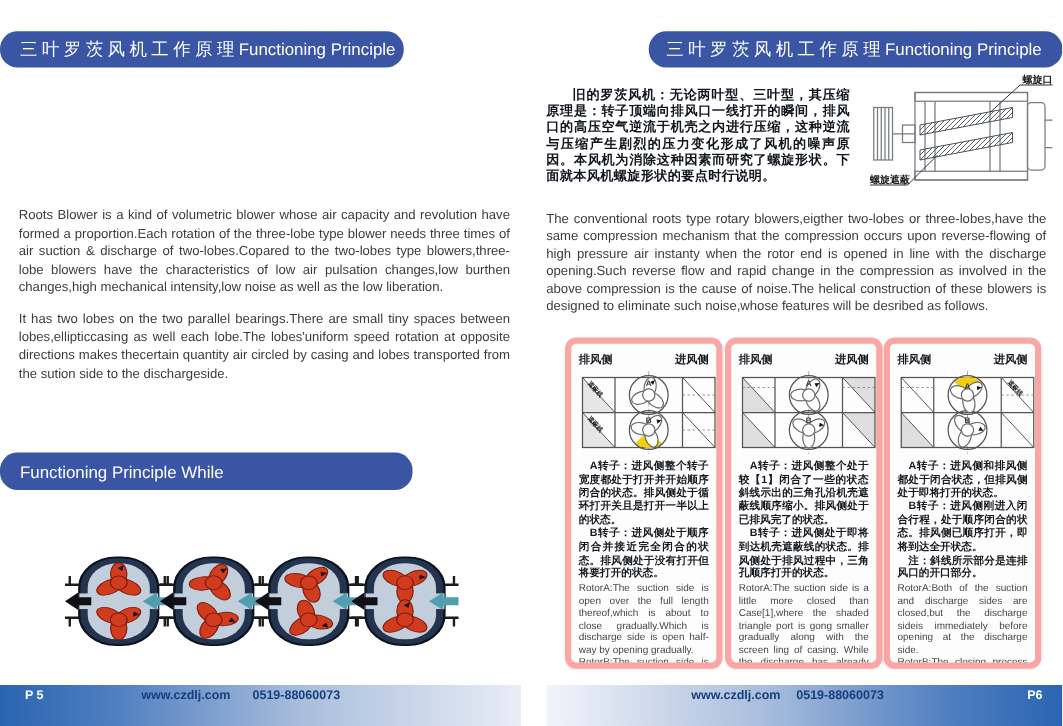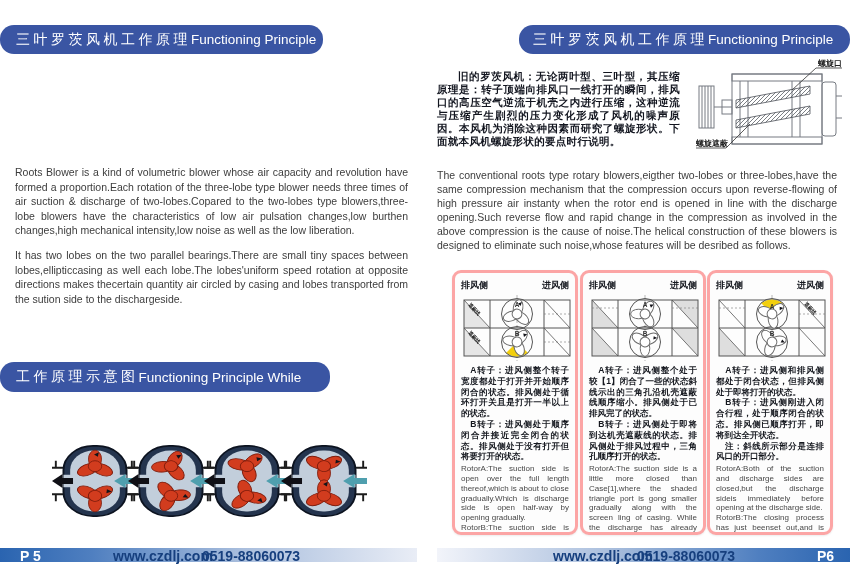--- a/index.html
+++ b/index.html
@@ -33,36 +33,36 @@
   .flow-svg{position:absolute;top:442px;width:86px;height:78px;}
   .rotor{fill:#d23c1e;stroke:#7e1c0c;stroke-width:1;}
   .rotor-line{fill:#ffffff;stroke:#6b6b6b;stroke-width:1.4;}
 
   
   .tech-svg{position:absolute;left:692px;top:56px;width:155px;height:102px;}
   .tech-label{font-size:8px;font-weight:bold;fill:#222222;font-family:"Liberation Sans",sans-serif;}
 
   
   .case-box{position:absolute;top:270px;width:126px;height:265px;box-sizing:border-box;
-            border:3px solid #fca5a5;border-radius:9px;background:#fdfdfd;
+            border:5px solid #fca5a5;border-radius:9px;background:#fdfdfd;
             padding:6px 6px 4px 6px;overflow:hidden;box-shadow:0 1px 2px rgba(0,0,0,0.08);}
   #case-1{left:452px;} #case-2{left:580px;} #case-3{left:707px;}
   .case-head{display:flex;justify-content:space-between;font-weight:bold;font-size:9px;
              color:#15181f;margin-bottom:2px;}
   .case-diag{width:112px;height:68px;display:block;}
   .case-cn{font-size:8.5px;font-weight:bold;line-height:10.8px;color:#15181f;
            white-space:pre-line;text-align:justify;margin-top:3px;}
   .case-en{font-size:8px;line-height:9.8px;color:#474747;white-space:pre-line;
            text-align:justify;margin-top:2px;}
   .screen-label{font-size:5px;font-weight:bold;fill:#222222;font-family:"Liberation Sans",sans-serif;}
   .rotor-letter{font-size:6.5px;font-weight:bold;fill:#333333;text-anchor:middle;
                 font-family:"Liberation Sans",sans-serif;}
 
   
-  .footer{position:absolute;top:548px;height:14px;line-height:17px;font-size:14px;font-weight:bold;}
+  .footer{position:absolute;top:548px;height:33px;line-height:17px;font-size:10px;font-weight:bold;}
   #footer-left{left:0;width:417px;
     background:linear-gradient(90deg,#2a64b0 0%,#4f7fc0 22%,#a9bedd 58%,#e9edf6 100%);}
   #footer-right{left:437px;width:413px;
     background:linear-gradient(270deg,#2a64b0 0%,#4f7fc0 22%,#a9bedd 58%,#f2f4fa 100%);}
   .footer span{position:absolute;white-space:nowrap;}
   .footer .pagenum{color:#ffffff;}
   .footer .site,.footer .phone{color:#163f7e;}
   #footer-left .pagenum{left:20px;}
   #footer-left .site{left:113px;}
   #footer-left .phone{left:202px;}
@@ -104,21 +104,20 @@
       <span class="en">Functioning Principle</span>
   </div>
 
 
   <div class="en-block" id="en-left">
     <p>Roots Blower is a kind of volumetric blower whose air capacity and revolution have formed a proportion.Each rotation of the three-lobe type blower needs three times of air suction &amp; discharge of two-lobes.Copared to the two-lobes type blowers,three-lobe blowers have the characteristics of low air pulsation changes,low burthen changes,high mechanical intensity,low noise as well as the low liberation.</p>
     <p>It has two lobes on the two parallel bearings.There are small tiny spaces between lobes,ellipticcasing as well each lobe.The lobes'uniform speed rotation at opposite directions makes thecertain quantity air circled by casing and lobes transported from the sution side to the dischargeside.</p>
   </div>
 
   <div class="banner" id="banner-flow">
-    <span class="cn">工作原理示意图</span>
       <span class="en">Functioning Principle While</span>
   </div>
 
   <svg class="flow-svg" style="left:52px" viewBox="0 0 90 100" preserveAspectRatio="none">
     <use href="#fd-casing"></use>
     <g transform="translate(45,31) rotate(0)">
         <use href="#trefoil" class="rotor"></use>
       </g>
     <g transform="translate(45,69) rotate(60)">
         <use href="#trefoil" class="rotor"></use>

